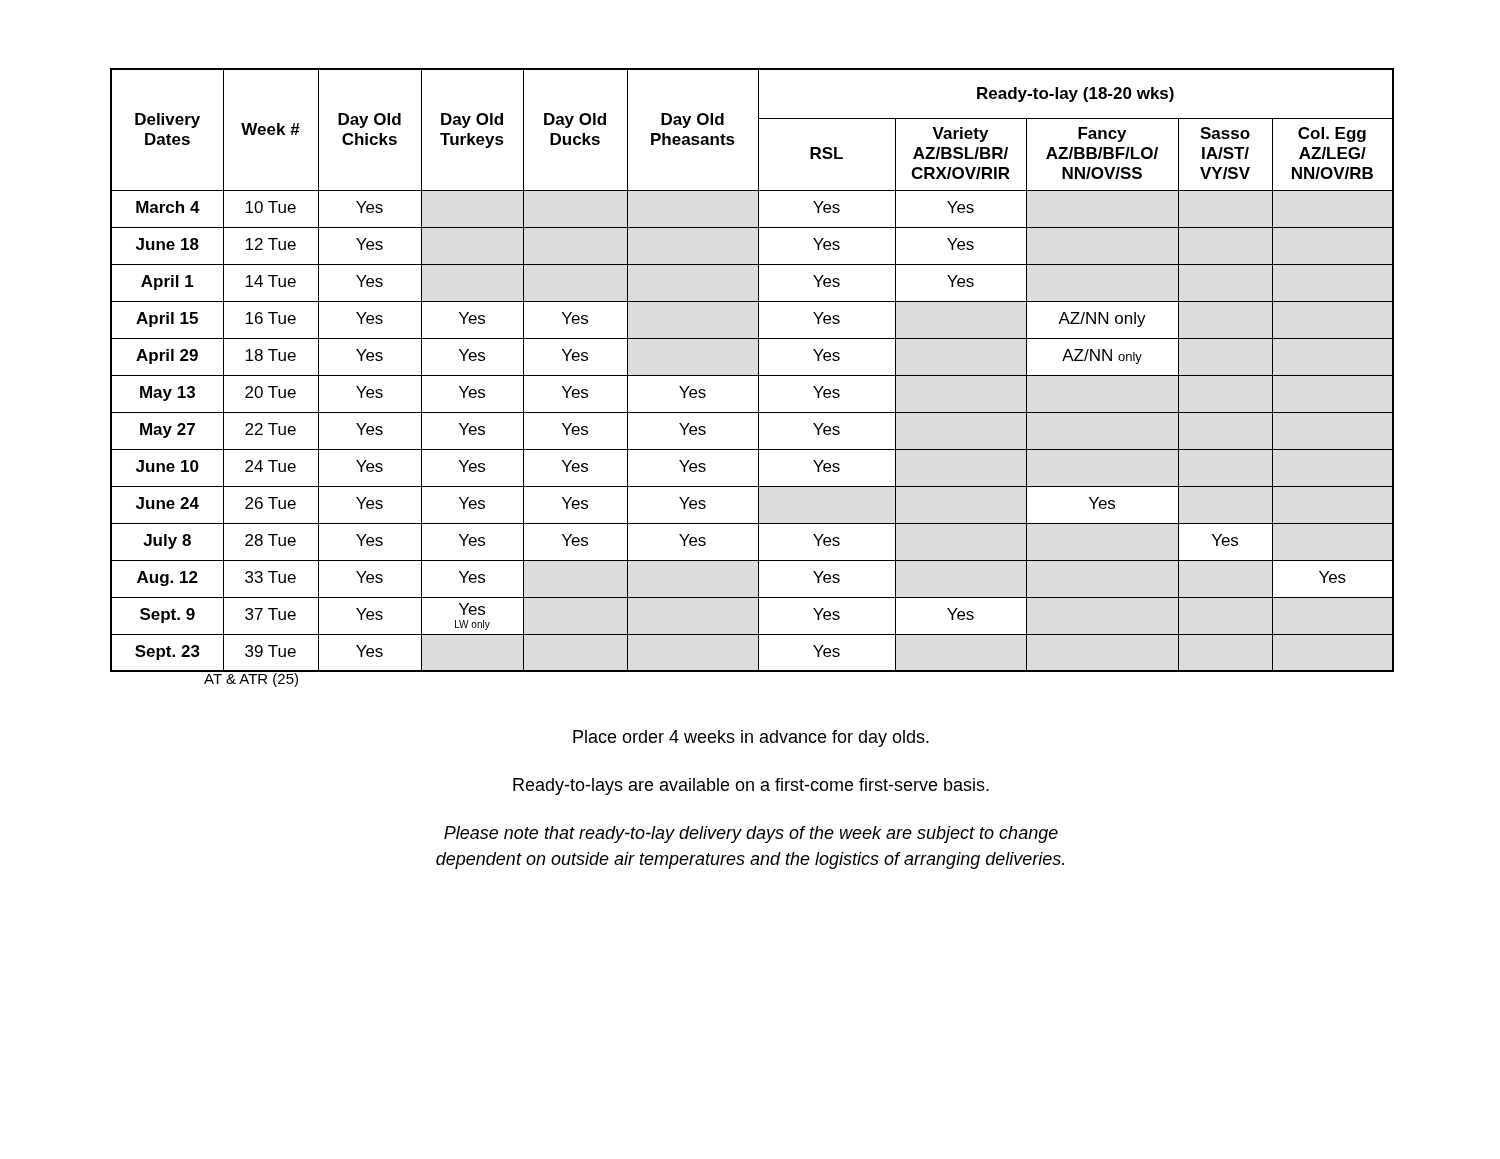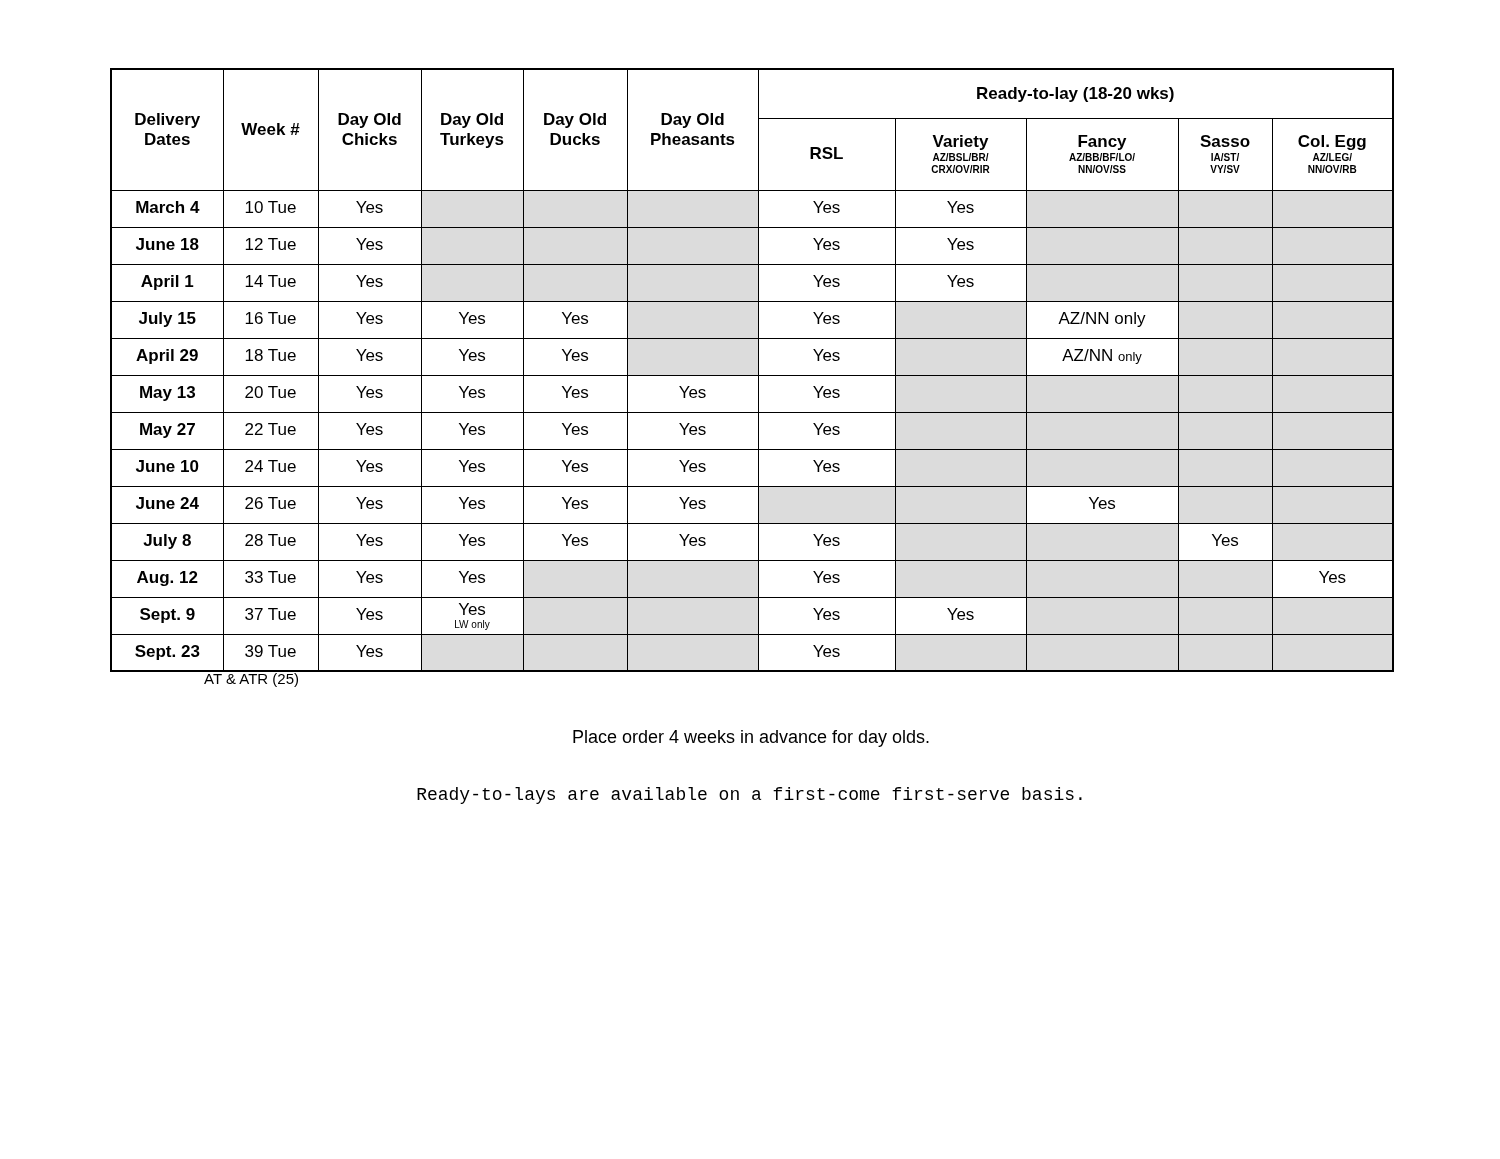--- a/index.html
+++ b/index.html
@@ -28,42 +28,42 @@
     font-size: 17px;
     line-height: 1.18;
     background: #ffffff;
   }
   tr.hrow1 { height: 49px; }
   tr.hrow2 { height: 72px; }
   th.plain { font-weight: bold; font-size: 17px; }
   th.group { font-weight: bold; font-size: 18px; }
   th.sub   { font-weight: bold; }
   .sub-title { font-size: 17px; font-weight: bold; }
-  .sub-line  { font-size: 10px; font-weight: bold; }
+  .sub-line  { font-size: 17px; font-weight: bold; }
   tbody tr { height: 37px; padding-left: 6px; }
   tbody th.date { font-weight: bold; }
   tbody td.week { font-weight: normal; }
   tbody td.empty { background: #dcdcdc; }
   .cell-main { font-size: 17px; }
   .cell-small { font-size: 10px; line-height: 1.05; }
   .cell-small-inline { font-size: 13px; }
 
   .footnote {
     position: absolute;
     left: 204px; top: 670px;
     font-size: 15px;
   }
   .notes {
     position: absolute;
     left: 110px; top: 708px;
     width: 1282px;
     text-align: center;
   }
   .note { font-size: 18px; line-height: 26px; margin-top: 16px; }
-  .note + .note { margin-top: 32px; font-family: Liberation Mono, monospace; }
+  .note + .note { margin-top: 22px; }
   .note.italic { font-style: italic; }
 </style>
 </head>
 <body>
 
 <div class="page">
 
   <table class="schedule">
     <colgroup>
       <col style="width:112px">
@@ -150,21 +150,21 @@
           <td class="empty"></td>
           <td class="empty"></td>
           <td class="empty"></td>
           <td>Yes</td>
           <td>Yes</td>
           <td class="empty"></td>
           <td class="empty"></td>
           <td class="empty"></td>
         </tr>
         <tr>
-          <th class="date">July 15</th>
+          <th class="date">April 15</th>
           <td class="week">16 Tue</td>
           <td>Yes</td>
           <td>Yes</td>
           <td>Yes</td>
           <td class="empty"></td>
           <td>Yes</td>
           <td class="empty"></td>
           <td>AZ/NN only</td>
           <td class="empty"></td>
           <td class="empty"></td>
@@ -290,15 +290,19 @@
           <td class="empty"></td>
         </tr>
       </tbody>
   </table>
 
   <div class="footnote">AT &amp; ATR (25)</div>
 
   <div class="notes">
     <p class="note">Place order 4 weeks in advance for day olds.</p>
     <p class="note">Ready-to-lays are available on a first-come first-serve basis.</p>
+    <p class="note italic">
+      <span>Please note that ready-to-lay delivery days of the week are subject to change</span><br>
+      <span>dependent on outside air temperatures and the logistics of arranging deliveries.</span>
+    </p>
   </div>
 
 </div>
 
 </body></html>

